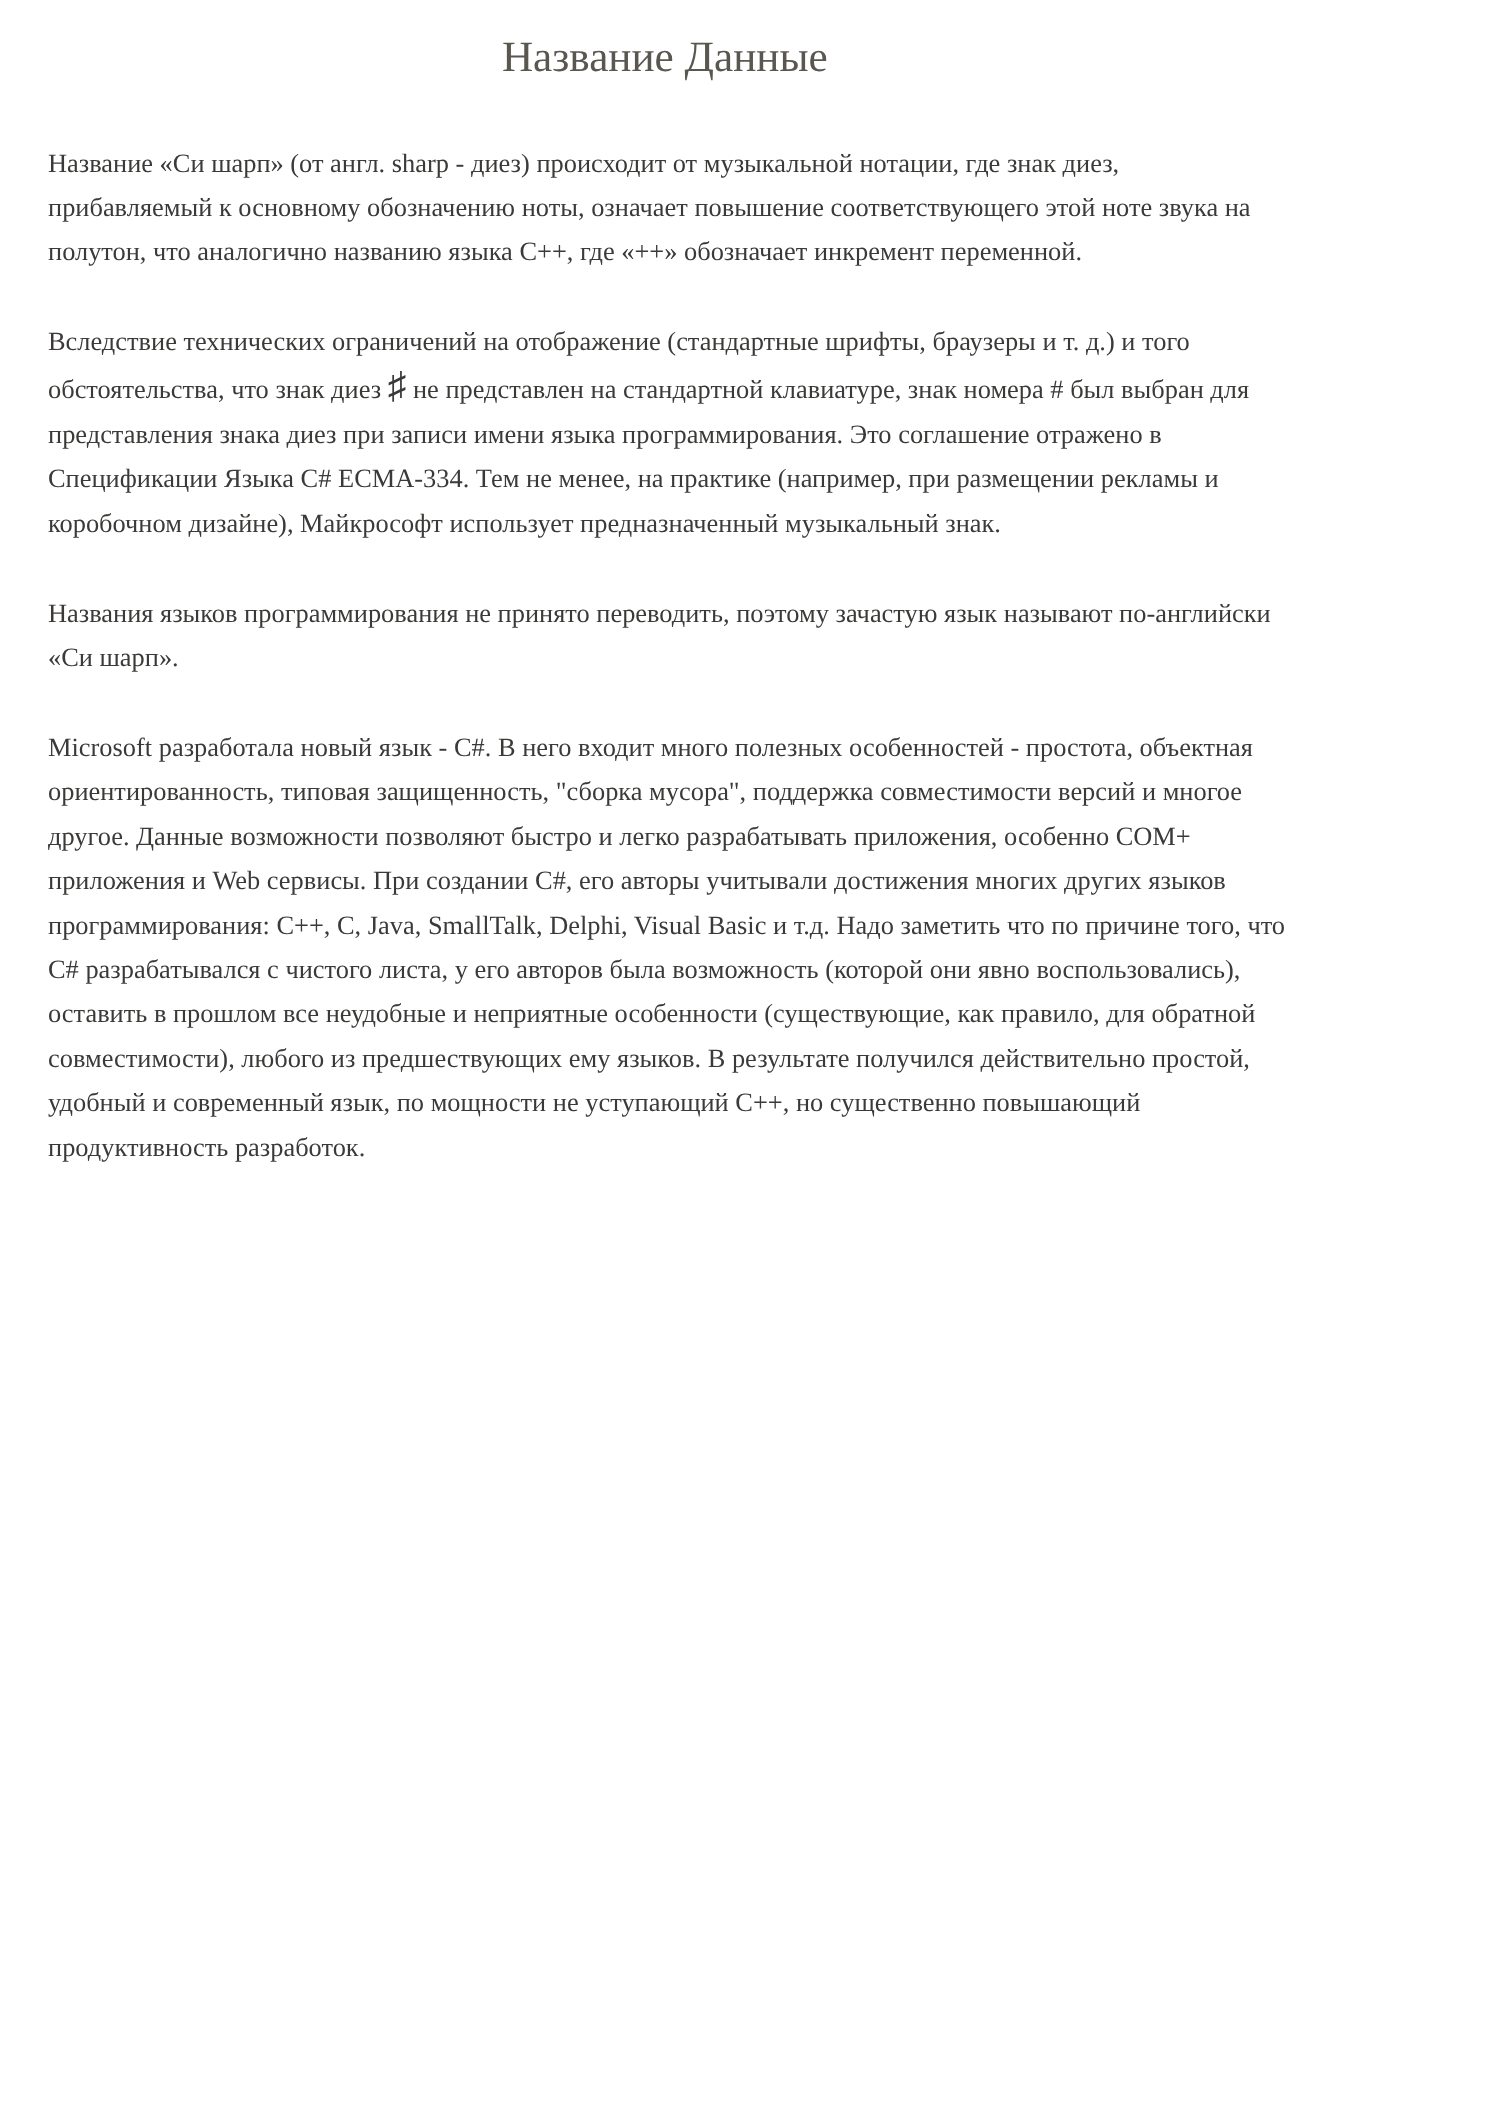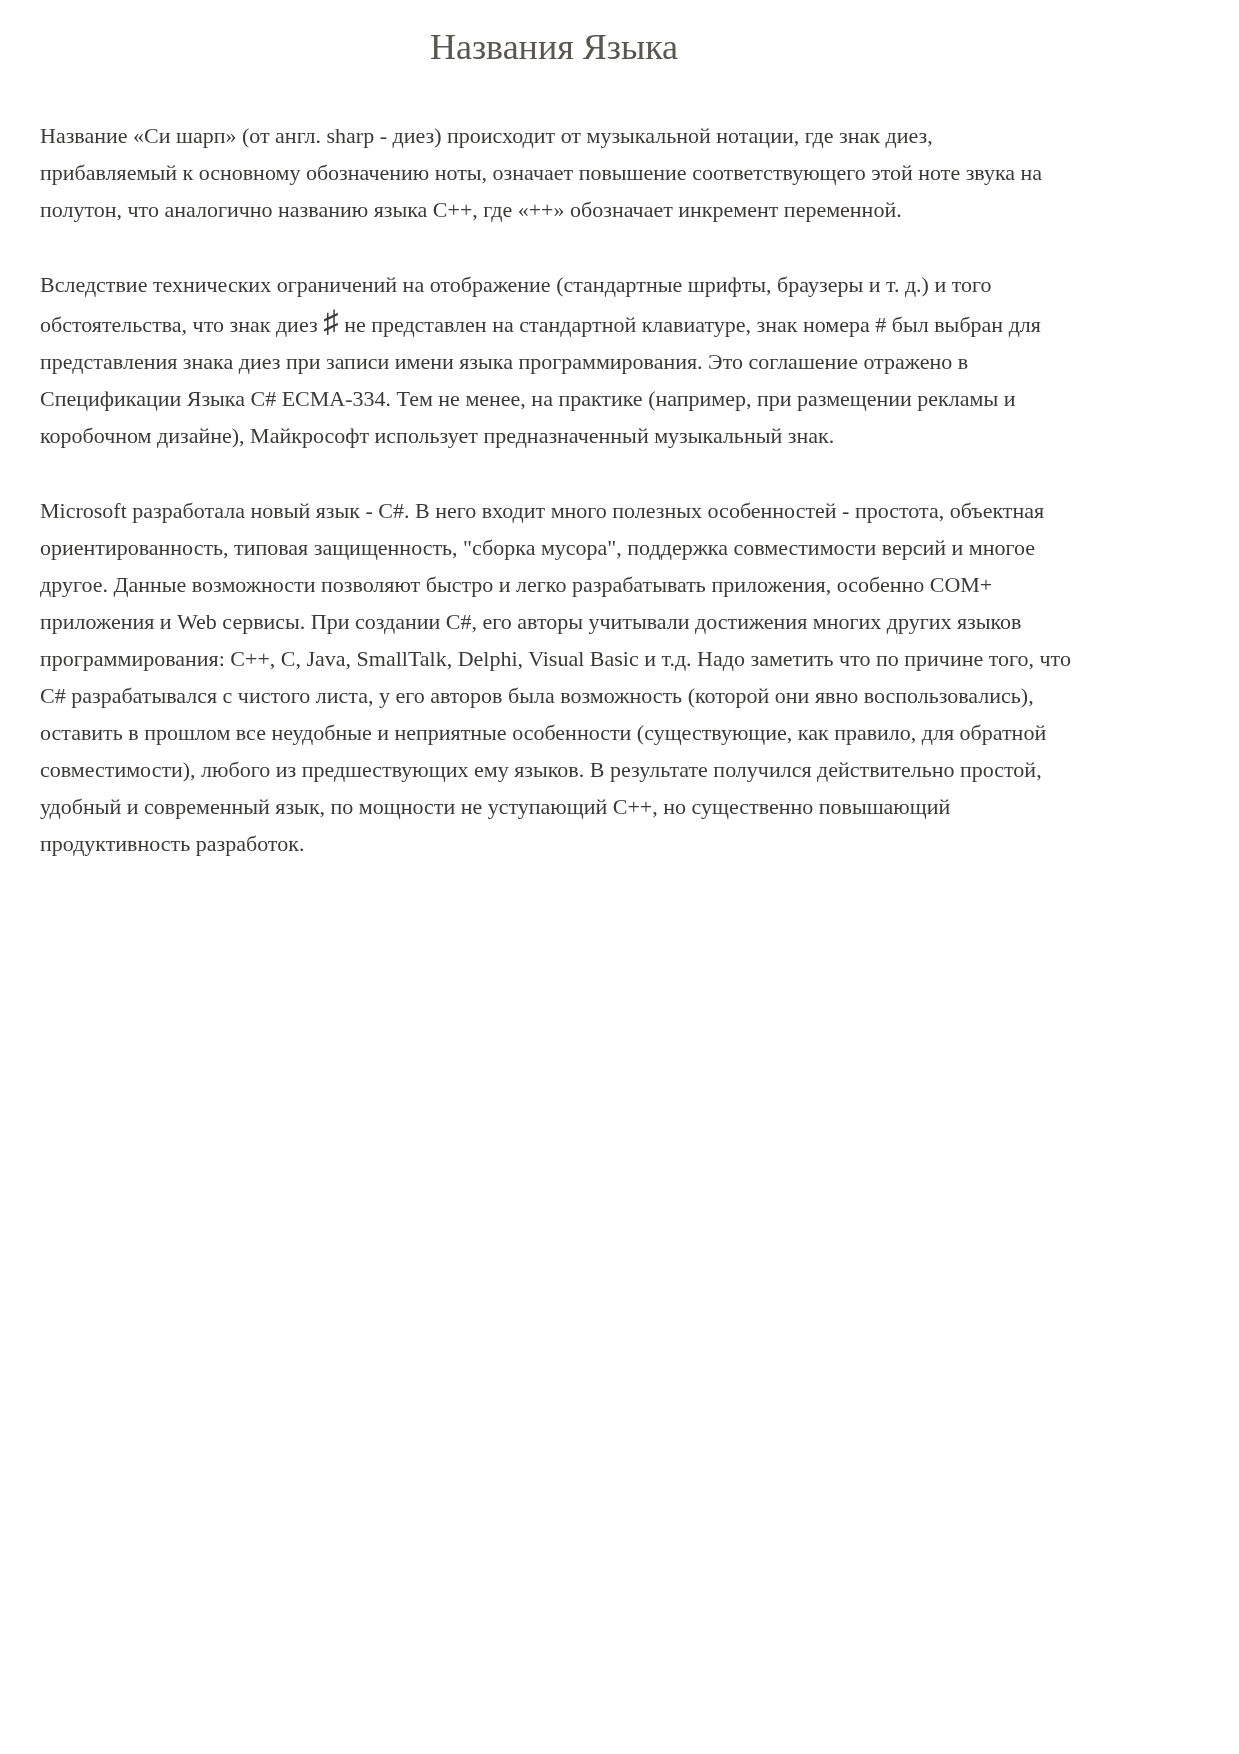--- a/index.html
+++ b/index.html
@@ -41,23 +41,24 @@
     font-size: 31px;
     line-height: 37px;
   }
 </style>
 </head>
 <body>
 
 <div class="page">
   <div class="content">
 
-    <h1 class="doc-title">Названия Языка</h1>
+    <h1 class="doc-title">Название Данные</h1>
 
     <p class="doc-paragraph">Название «Си шарп» (от англ. sharp - диез) происходит от музыкальной нотации, где знак диез, прибавляемый к основному обозначению ноты, означает повышение соответствующего этой ноте звука на полутон, что аналогично названию языка C++, где «++» обозначает инкремент переменной.</p>
 
     <p class="doc-paragraph"><span>Вследствие технических ограничений на отображение (стандартные шрифты, браузеры и т. д.) и того обстоятельства, что знак диез </span><span class="sharp-sign">♯</span><span> не представлен на стандартной клавиатуре, знак номера # был выбран для представления знака диез при записи имени языка программирования. Это соглашение отражено в Спецификации Языка C# ECMA-334. Тем не менее, на практике (например, при размещении рекламы и коробочном дизайне), Майкрософт использует предназначенный музыкальный знак.</span></p>
 
+    <p class="doc-paragraph">Названия языков программирования не принято переводить, поэтому зачастую язык называют по-английски «Си шарп».</p>
 
     <p class="doc-paragraph">Microsoft разработала новый язык - C#. В него входит много полезных особенностей - простота, объектная ориентированность, типовая защищенность, "сборка мусора", поддержка совместимости версий и многое другое. Данные возможности позволяют быстро и легко разрабатывать приложения, особенно COM+ приложения и Web сервисы. При создании C#, его авторы учитывали достижения многих других языков программирования: C++, C, Java, SmallTalk, Delphi, Visual Basic и т.д. Надо заметить что по причине того, что C# разрабатывался с чистого листа, у его авторов была возможность (которой они явно воспользовались), оставить в прошлом все неудобные и неприятные особенности (существующие, как правило, для обратной совместимости), любого из предшествующих ему языков. В результате получился действительно простой, удобный и современный язык, по мощности не уступающий C++, но существенно повышающий продуктивность разработок.</p>
 
   </div>
 </div>
 
 </body></html>

